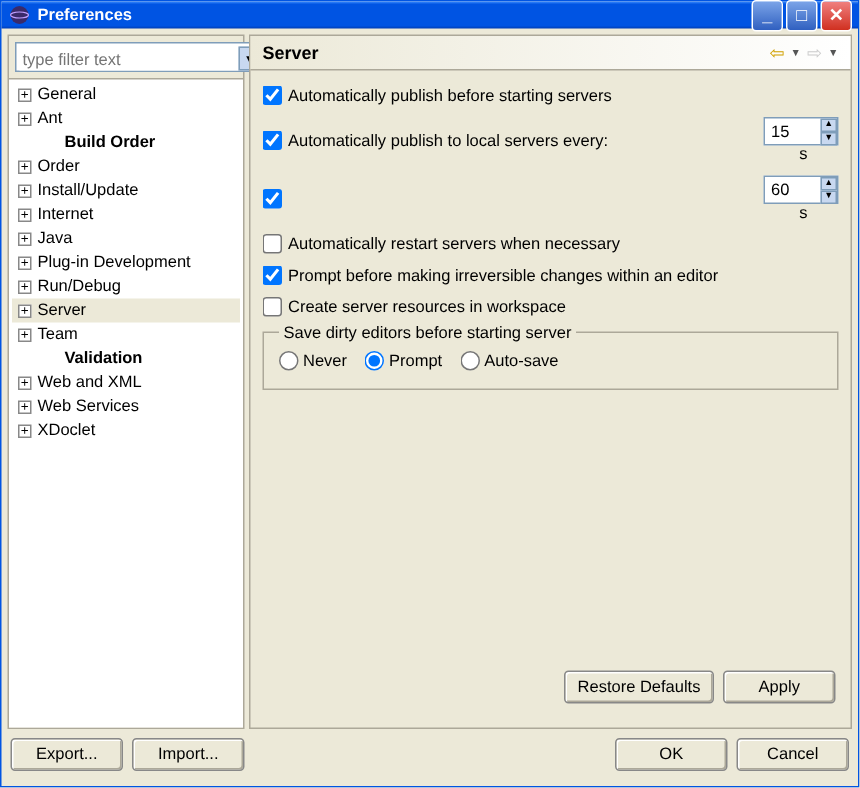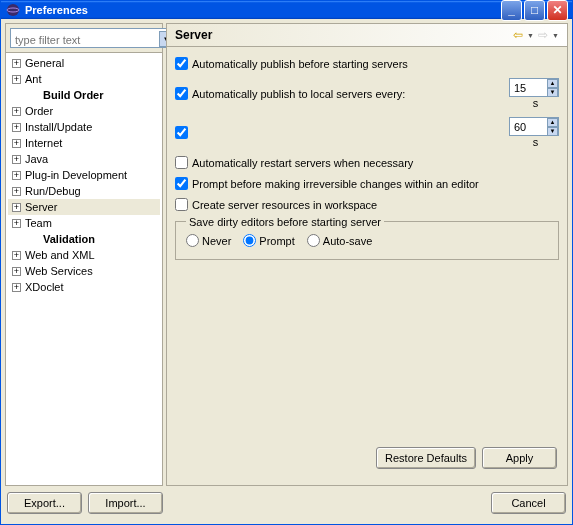--- a/index.html
+++ b/index.html
@@ -224,16 +224,17 @@
             <button class="btn">Apply</button>
           </div>
         </div>
       </div>
     </div>
 
     <div class="bottom-row">
       <button class="btn">Export...</button>
       <button class="btn">Import...</button>
       <div class="spacer"></div>
+      <button class="btn">OK</button>
       <button class="btn">Cancel</button>
     </div>
   </div>
 </div>
 
 </body></html>

